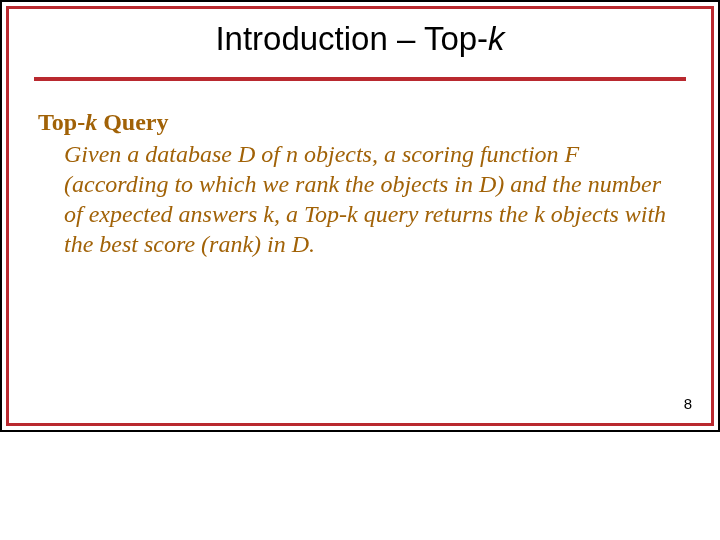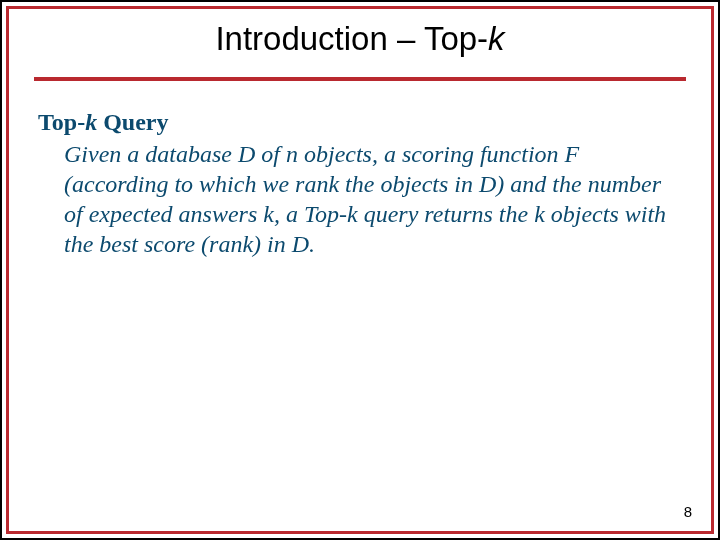--- a/index.html
+++ b/index.html
@@ -4,21 +4,21 @@
 <style>
   * { margin: 0; padding: 0; box-sizing: border-box; }
   html, body { width: 720px; height: 540px; }
   body {
     font-family: "Times New Roman", Times, serif;
     background: #fff;
     position: relative;
   }
   .slide {
     width: 720px;
-    height: 540px;
+    height: 432px;
     border: 2px solid #000;
     position: relative;
     padding: 0;
   }
   .slide::before {
     content: "";
     position: absolute;
     left: 4px; right: 4px; top: 4px; bottom: 4px;
     border: 3px solid #b9292f;
     pointer-events: none;
@@ -44,21 +44,21 @@
     height: 4px;
     background: #b9292f;
   }
   .content {
     position: absolute;
     top: 105px;
     left: 36px;
     right: 48px;
     font-size: 24px;
     line-height: 1.25;
-    color: #0c4a6e;
+    color: #a16207;
   }
   .subhead {
     font-weight: bold;
     margin-bottom: 2px;
   }
   .subhead .ital { font-style: italic; font-weight: bold; }
   .defn {
     font-style: italic;
     margin-left: 26px;
     margin-bottom: 22px;

